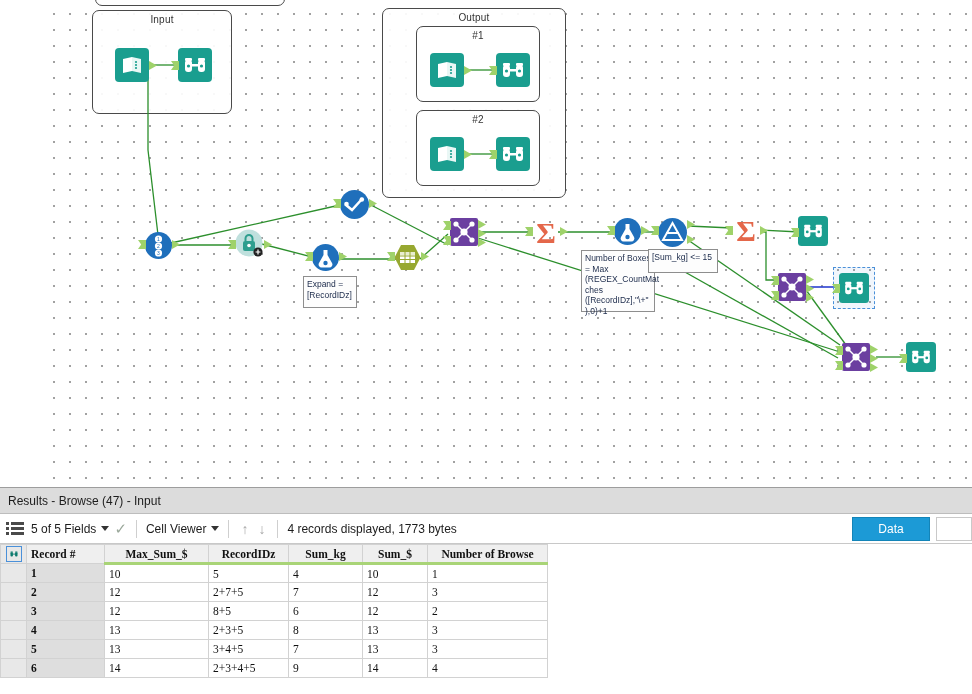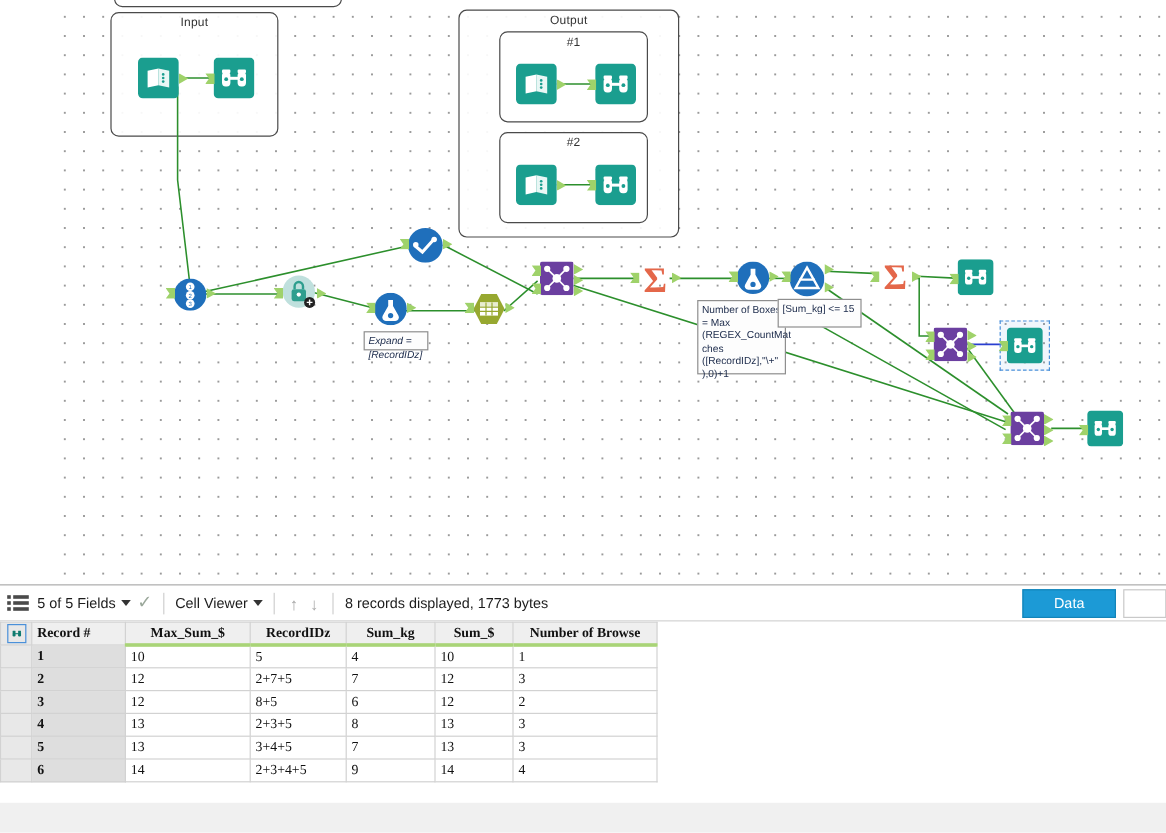--- a/index.html
+++ b/index.html
@@ -505,30 +505,31 @@
           <rect x="20" y="12" width="7" height="12" rx="3"></rect>
           <rect x="13" y="16" width="8" height="2.5"></rect>
           <rect x="7" y="10" width="7" height="3" rx="1"></rect>
           <rect x="20" y="10" width="7" height="3" rx="1"></rect>
         </g>
         <circle cx="10.5" cy="18" r="1.6" fill="#1a9e8f"></circle>
         <circle cx="23.5" cy="18" r="1.6" fill="#1a9e8f"></circle>
       </svg>
     </div>
 
-    <div class="ann" style="left:263px; top:276px; width:54px; height:16px;font-style:italic;">Expand = [RecordIDz]</div>
+    <div class="ann" style="left:263px; top:276px; width:54px; height:32px;">Expand = [RecordIDz]</div>
 
     <div class="ann" style="left:541px; top:250px; width:74px; height:62px;">Number of Boxes = Max (REGEX_CountMat ches ([RecordIDz],"\+" ),0)+1</div>
 
     <div class="ann" style="left:608px; top:249px; width:70px; height:24px; line-height:11px;">[Sum_kg] &lt;= 15</div>
 
   </div>
 
   <div id="results">
 
+    <div id="results-title">Results - Browse (47) - Input</div>
 
     <div id="results-toolbar">
 
       <span class="list-icon">
         <span class="li-row">
             <i class="dot"></i>
             <i></i>
           </span>
         <span class="li-row">
             <i class="dot"></i>
@@ -553,21 +554,21 @@
         <span class="caret"></span>
       </span>
 
       <span class="tb-sep"></span>
 
       <span class="arrow-btn">↑</span>
       <span class="arrow-btn">↓</span>
 
       <span class="tb-sep"></span>
 
-      <span class="tb-item">8 records displayed, 1773 bytes</span>
+      <span class="tb-item">4 records displayed, 1773 bytes</span>
 
       <span class="data-btn">Data</span>
       <span class="data-btn2"></span>
     </div>
 
     <div id="grid">
       <table>
         <thead>
           <tr>
             <th class="icon-cell">

